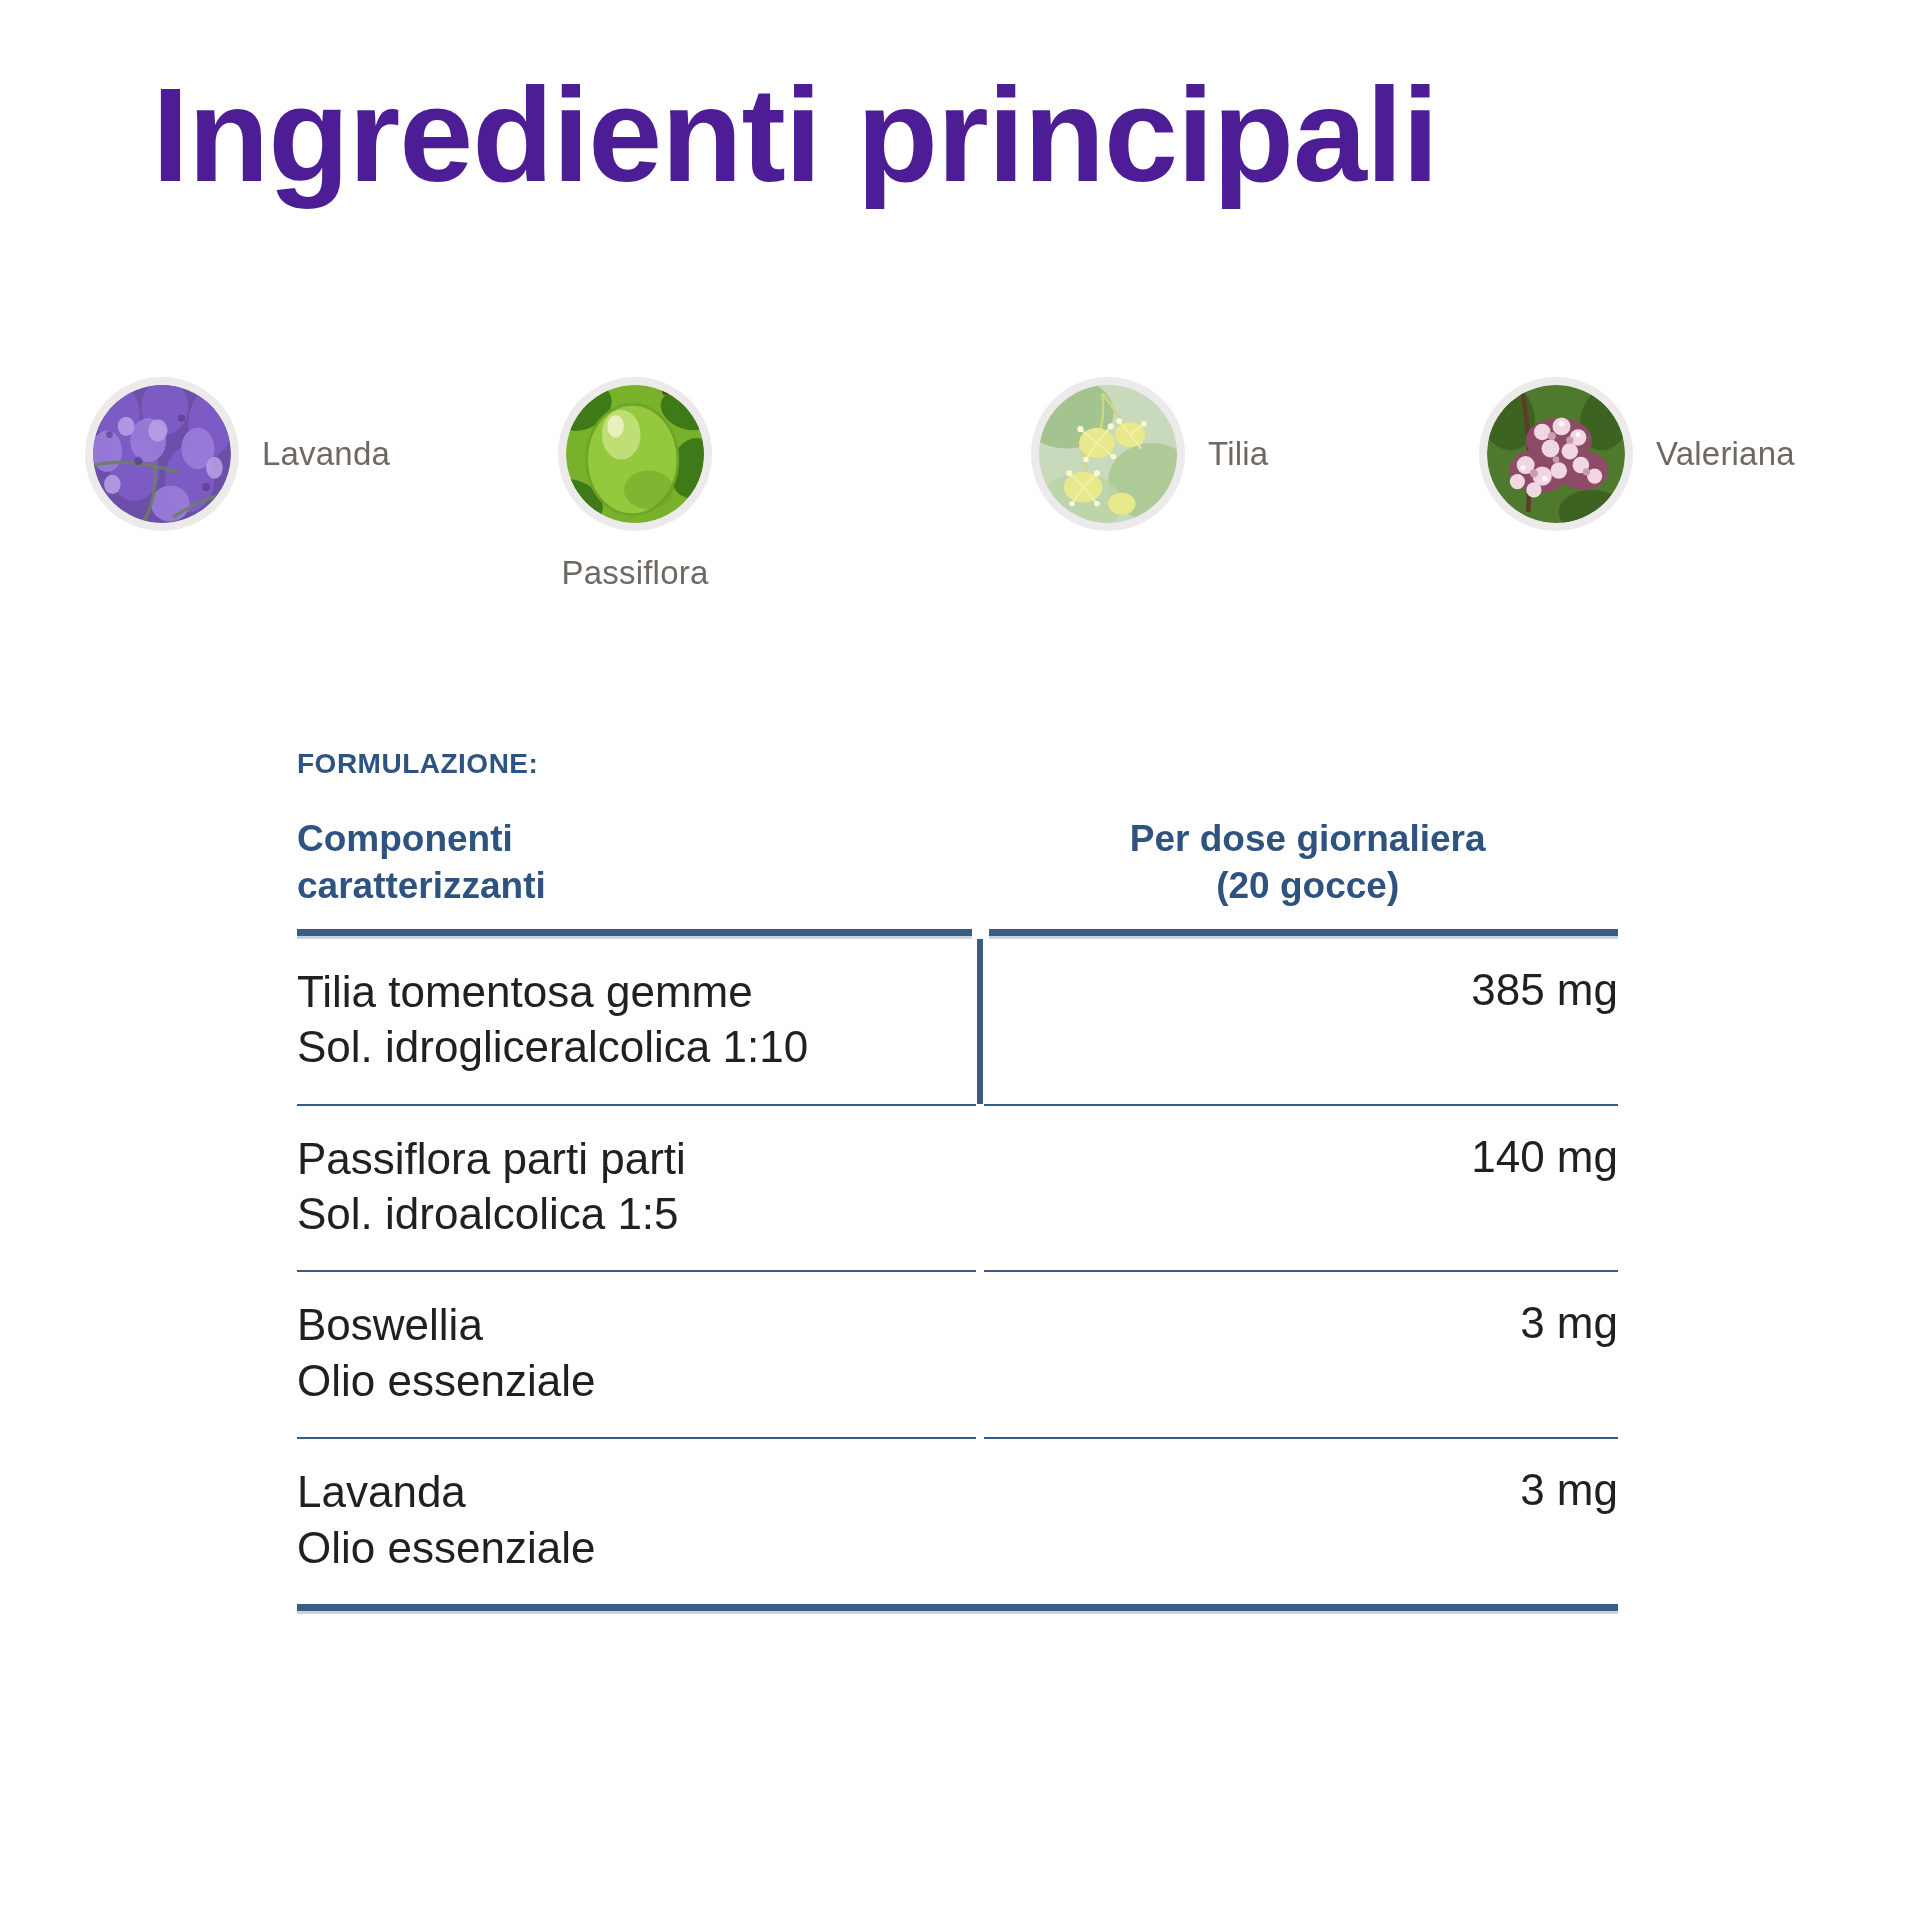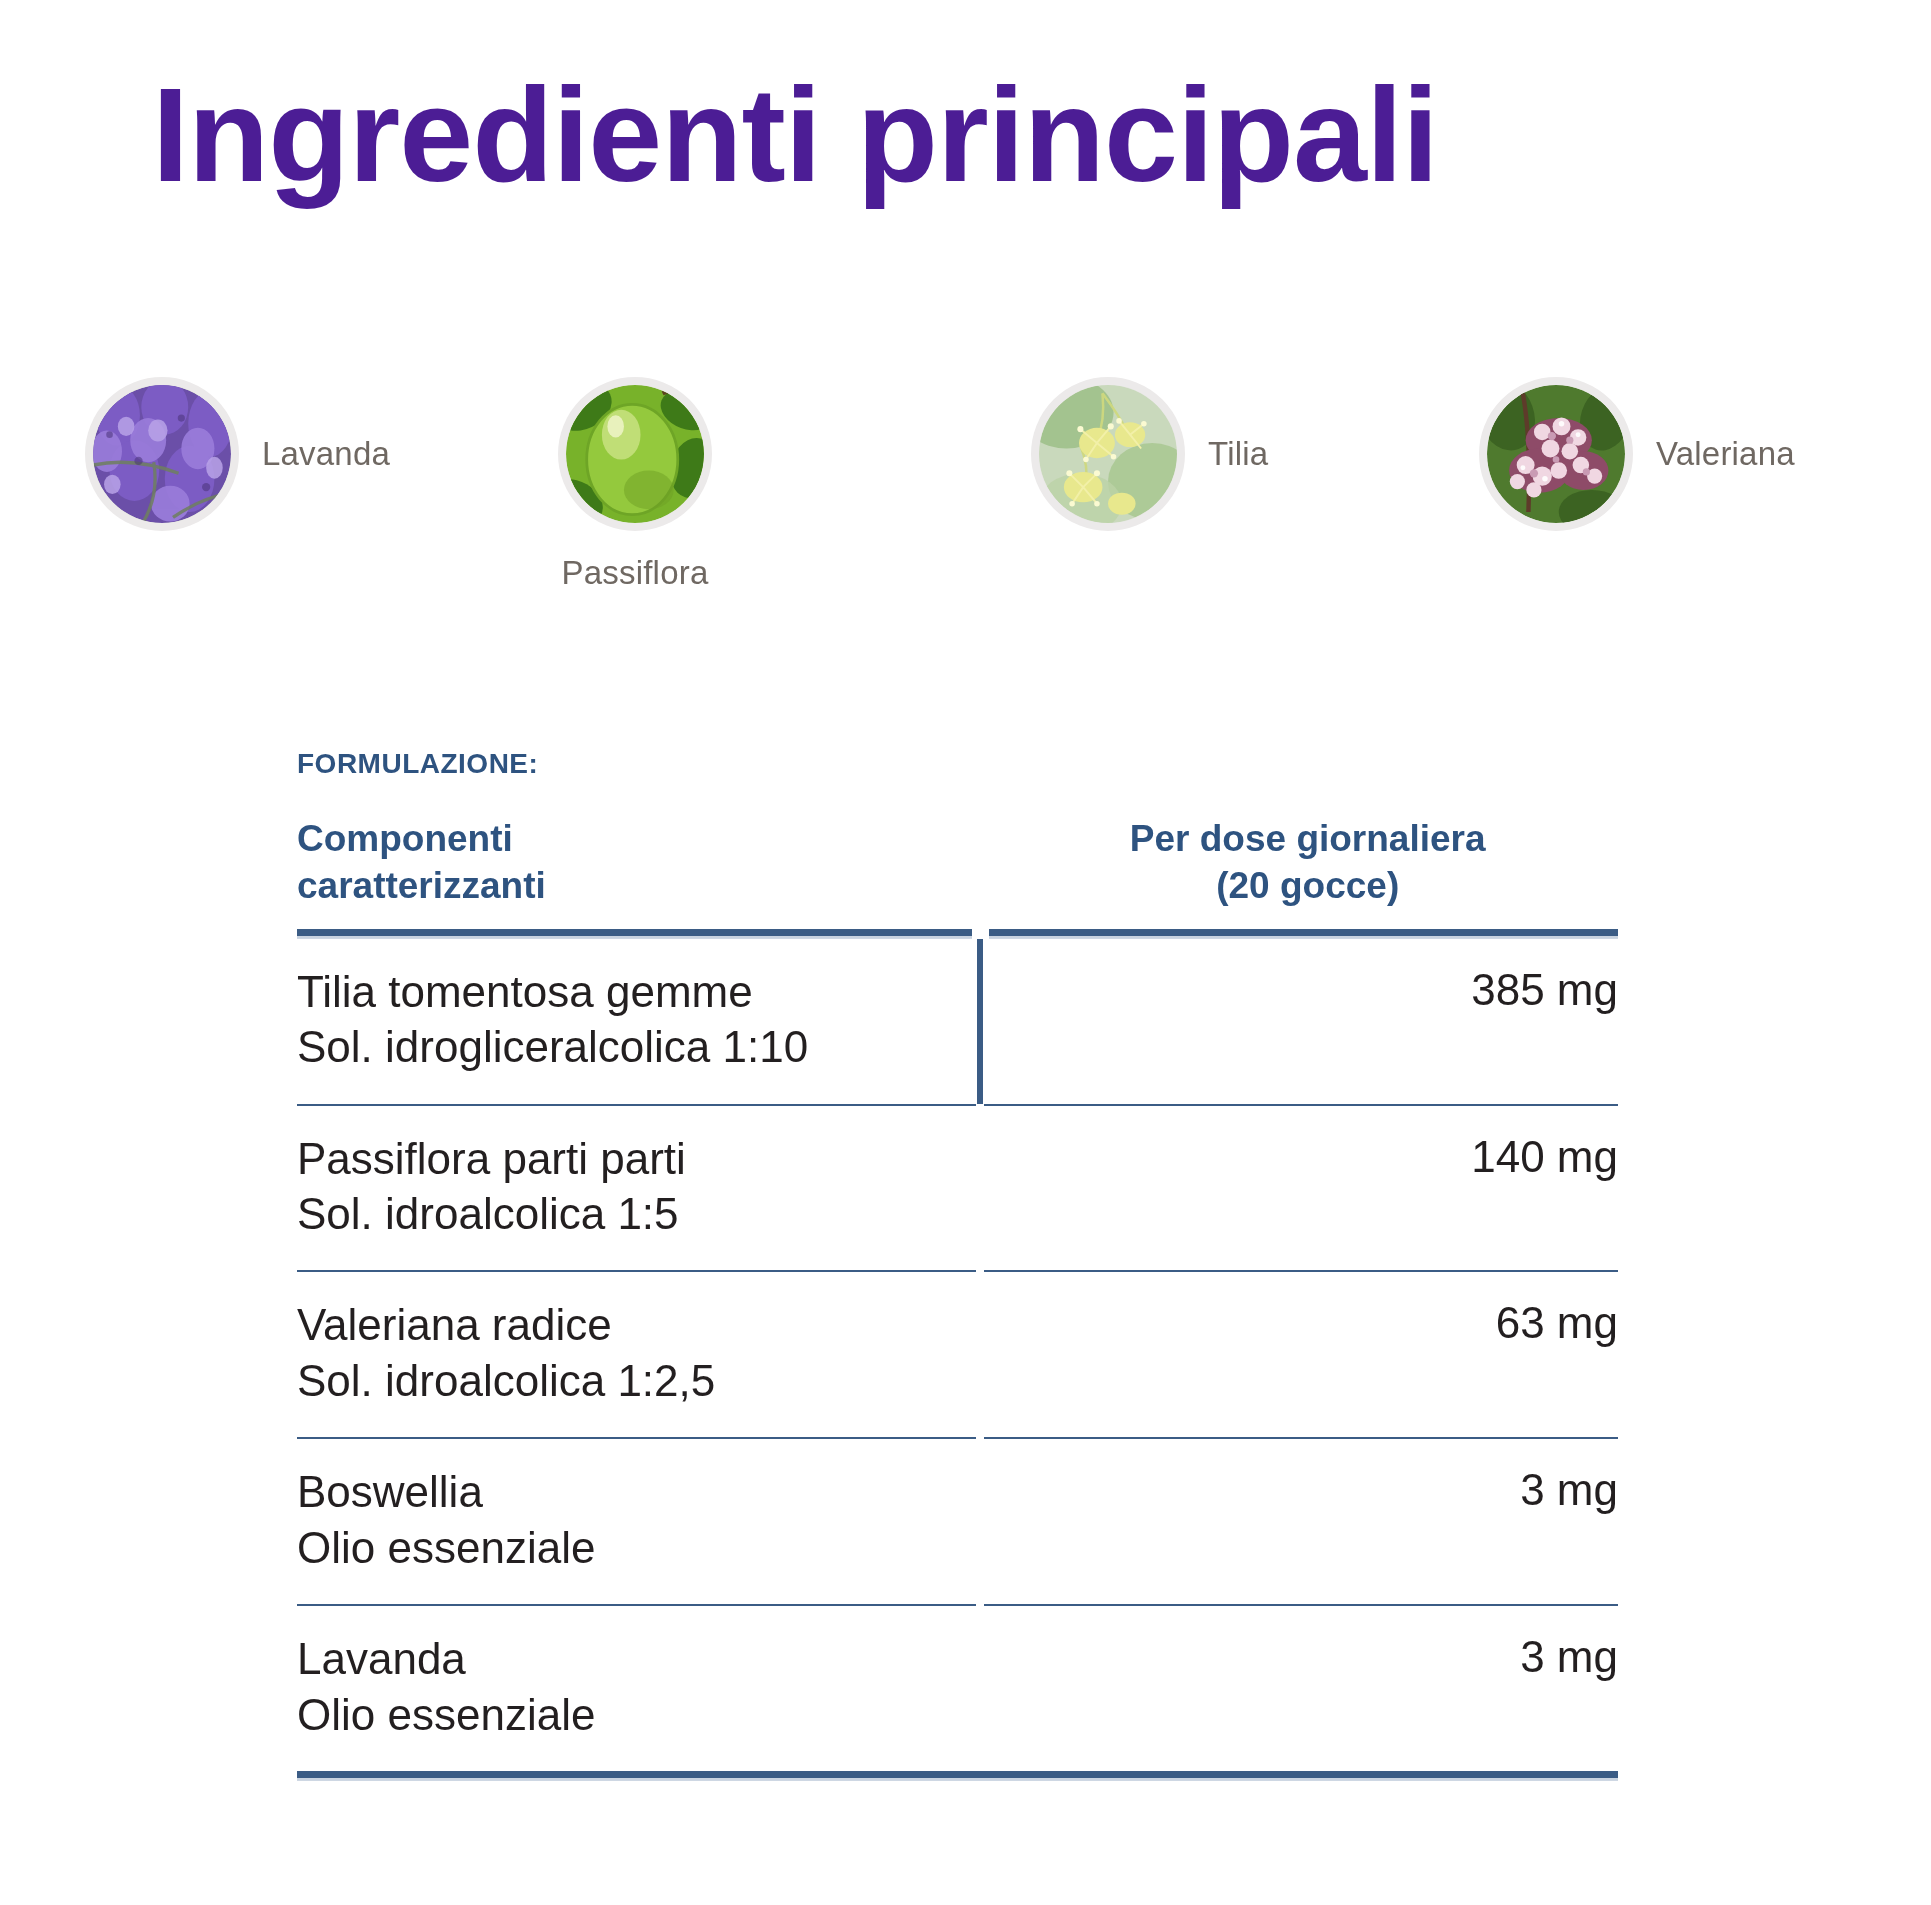--- a/index.html
+++ b/index.html
@@ -373,27 +373,20 @@
         </tr>
 
         <tr>
           <td class="name">
             <span>Passiflora parti parti</span>
             <span class="row-line2">Sol. idroalcolica 1:5</span>
           </td>
           <td class="amt">140 mg</td>
         </tr>
 
-        <tr>
-          <td class="name">
-            <span>Valeriana radice</span>
-            <span class="row-line2">Sol. idroalcolica 1:2,5</span>
-          </td>
-          <td class="amt">63 mg</td>
-        </tr>
 
         <tr>
           <td class="name">
             <span>Boswellia</span>
             <span class="row-line2">Olio essenziale</span>
           </td>
           <td class="amt">3 mg</td>
         </tr>
 
         <tr>

